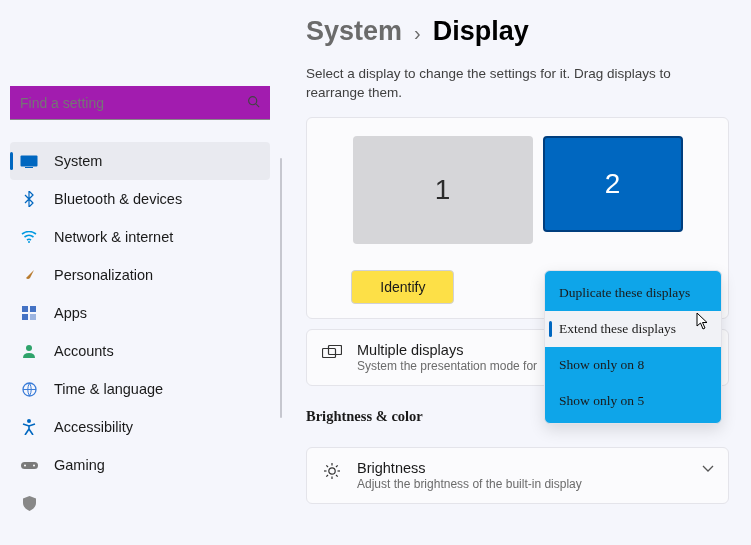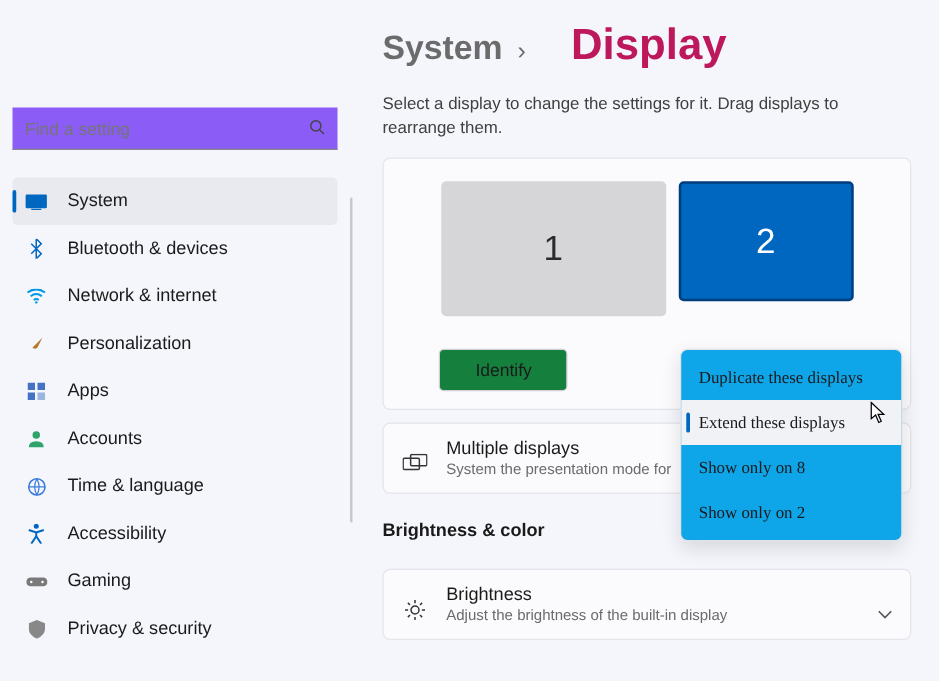--- a/index.html
+++ b/index.html
@@ -22,21 +22,21 @@
   .sidebar-spacer { height: 78px; }
   .search-wrap {
     position: relative;
     margin: 0 0 22px 0;
   }
   .search-input {
     width: 100%;
     height: 34px;
     border: none;
     border-bottom: 1px solid #888;
-    background: #8b5cf6;
+    background: #a21caf;
     padding: 0 34px 0 10px;
     font-size: 14px;
     font-family: inherit;
     outline: none;
   }
   .search-icon {
     position: absolute;
     right: 10px;
     top: 50%;
     transform: translateY(-50%);
@@ -90,21 +90,21 @@
     overflow: hidden;
   }
   .breadcrumb {
     display: flex;
     align-items: baseline;
     gap: 12px;
     margin-bottom: 18px;
   }
   .bc-parent { font-size: 27px; font-weight: 600; color: #6b6b6b; }
   .bc-sep { font-size: 20px; color: #6b6b6b; }
-  .bc-current { font-size: 35px; font-weight: 600; color: #be185d; margin-left: 24px; }
+  .bc-current { font-size: 27px; font-weight: 600; color: #000000; }
   .subtitle {
     font-size: 13.5px;
     color: #404040;
     line-height: 1.4;
     margin-bottom: 14px;
   }
   .arrange-panel {
     border: 1px solid #e4e4ea;
     border-radius: 6px;
     background: #fbfbfd;
@@ -140,21 +140,21 @@
   }
   .panel-buttons {
     display: flex;
     justify-content: center;
     gap: 12px;
   }
   .btn {
     height: 34px;
     padding: 0 28px;
     border: 1px solid #d0d0d6;
-    background: #15803d;
+    background: #fde047;
     border-radius: 4px;
     font-size: 14px;
     font-family: inherit;
     cursor: pointer;
     color: #1a1a1a;
     display: inline-flex;
     align-items: center;
     gap: 12px;
     text-align: right;
   }
@@ -201,41 +201,42 @@
     z-index: 20;
     pointer-events: none;
   }
   .setting-row {
     border: 1px solid #e4e4ea;
     border-radius: 6px;
     background: #fbfbfd;
     margin-top: 10px;
     padding: 12px 14px;
     display: flex;
-    align-items: flex-end;
+    align-items: flex-start;
     gap: 14px;
     cursor: pointer;
   }
   .row-icon {
     width: 22px;
     height: 22px;
     display: inline-flex;
     align-items: center;
     justify-content: center;
     color: #333;
   }
   .row-text { flex: 1; }
   .row-title { font-size: 14.5px; color: #1a1a1a; }
   .row-sub { font-size: 12px; color: #6b6b6b; margin-top: 1px; }
   .chevron { color: #555; }
   .section-heading {
     font-size: 14.5px;
     font-weight: 600;
     margin-top: 22px;
     margin-bottom: 22px;
+    font-family: Liberation Serif, serif;
   }
 </style>
 </head>
 <body>
 
 <aside class="sidebar">
   <div class="sidebar-spacer"></div>
   <div class="search-wrap">
     <input class="search-input" type="text" placeholder="Find a setting" style="">
     <span class="search-icon">
@@ -327,21 +328,20 @@
           </svg>
       </span>
       <span class="nav-label">Gaming</span>
     </li>
     <li class="nav-item">
       <span class="nav-icon" style="color:#888">
         <svg width="13" height="15" viewBox="0 0 13 15">
             <path d="M6.5 0 L13 2.5 V7 Q13 12 6.5 15 Q0 12 0 7 V2.5 Z" fill="currentColor"></path>
           </svg>
       </span>
-      <span class="nav-label">Privacy &amp; security</span>
     </li>
   </ul>
   <div class="nav-divider"></div>
 </aside>
 
 <main class="main">
   <div class="breadcrumb">
     <span class="bc-parent">System</span>
     <span class="bc-sep">›</span>
     <span class="bc-current">Display</span>
@@ -362,21 +362,21 @@
               <path d="M1 1 L5.5 5.5 L10 1" fill="none" stroke="currentColor" stroke-width="1.3"></path>
             </svg>
         </span>
       </button>
     </div>
 
     <div class="dropdown-menu">
       <div class="menu-item">Duplicate these displays</div>
       <div class="menu-item sel">Extend these displays</div>
       <div class="menu-item">Show only on 8</div>
-      <div class="menu-item">Show only on 2</div>
+      <div class="menu-item">Show only on 5</div>
     </div>
     <span class="cursor">
       <svg width="14" height="18" viewBox="0 0 14 18">
           <path d="M1 1 L1 14 L4.5 11 L7 17 L9 16 L6.5 10.5 L11 10.5 Z" fill="#fff" stroke="#000" stroke-width="1"></path>
         </svg>
     </span>
   </div>
 
   <div class="setting-row">
     <span class="row-icon">

